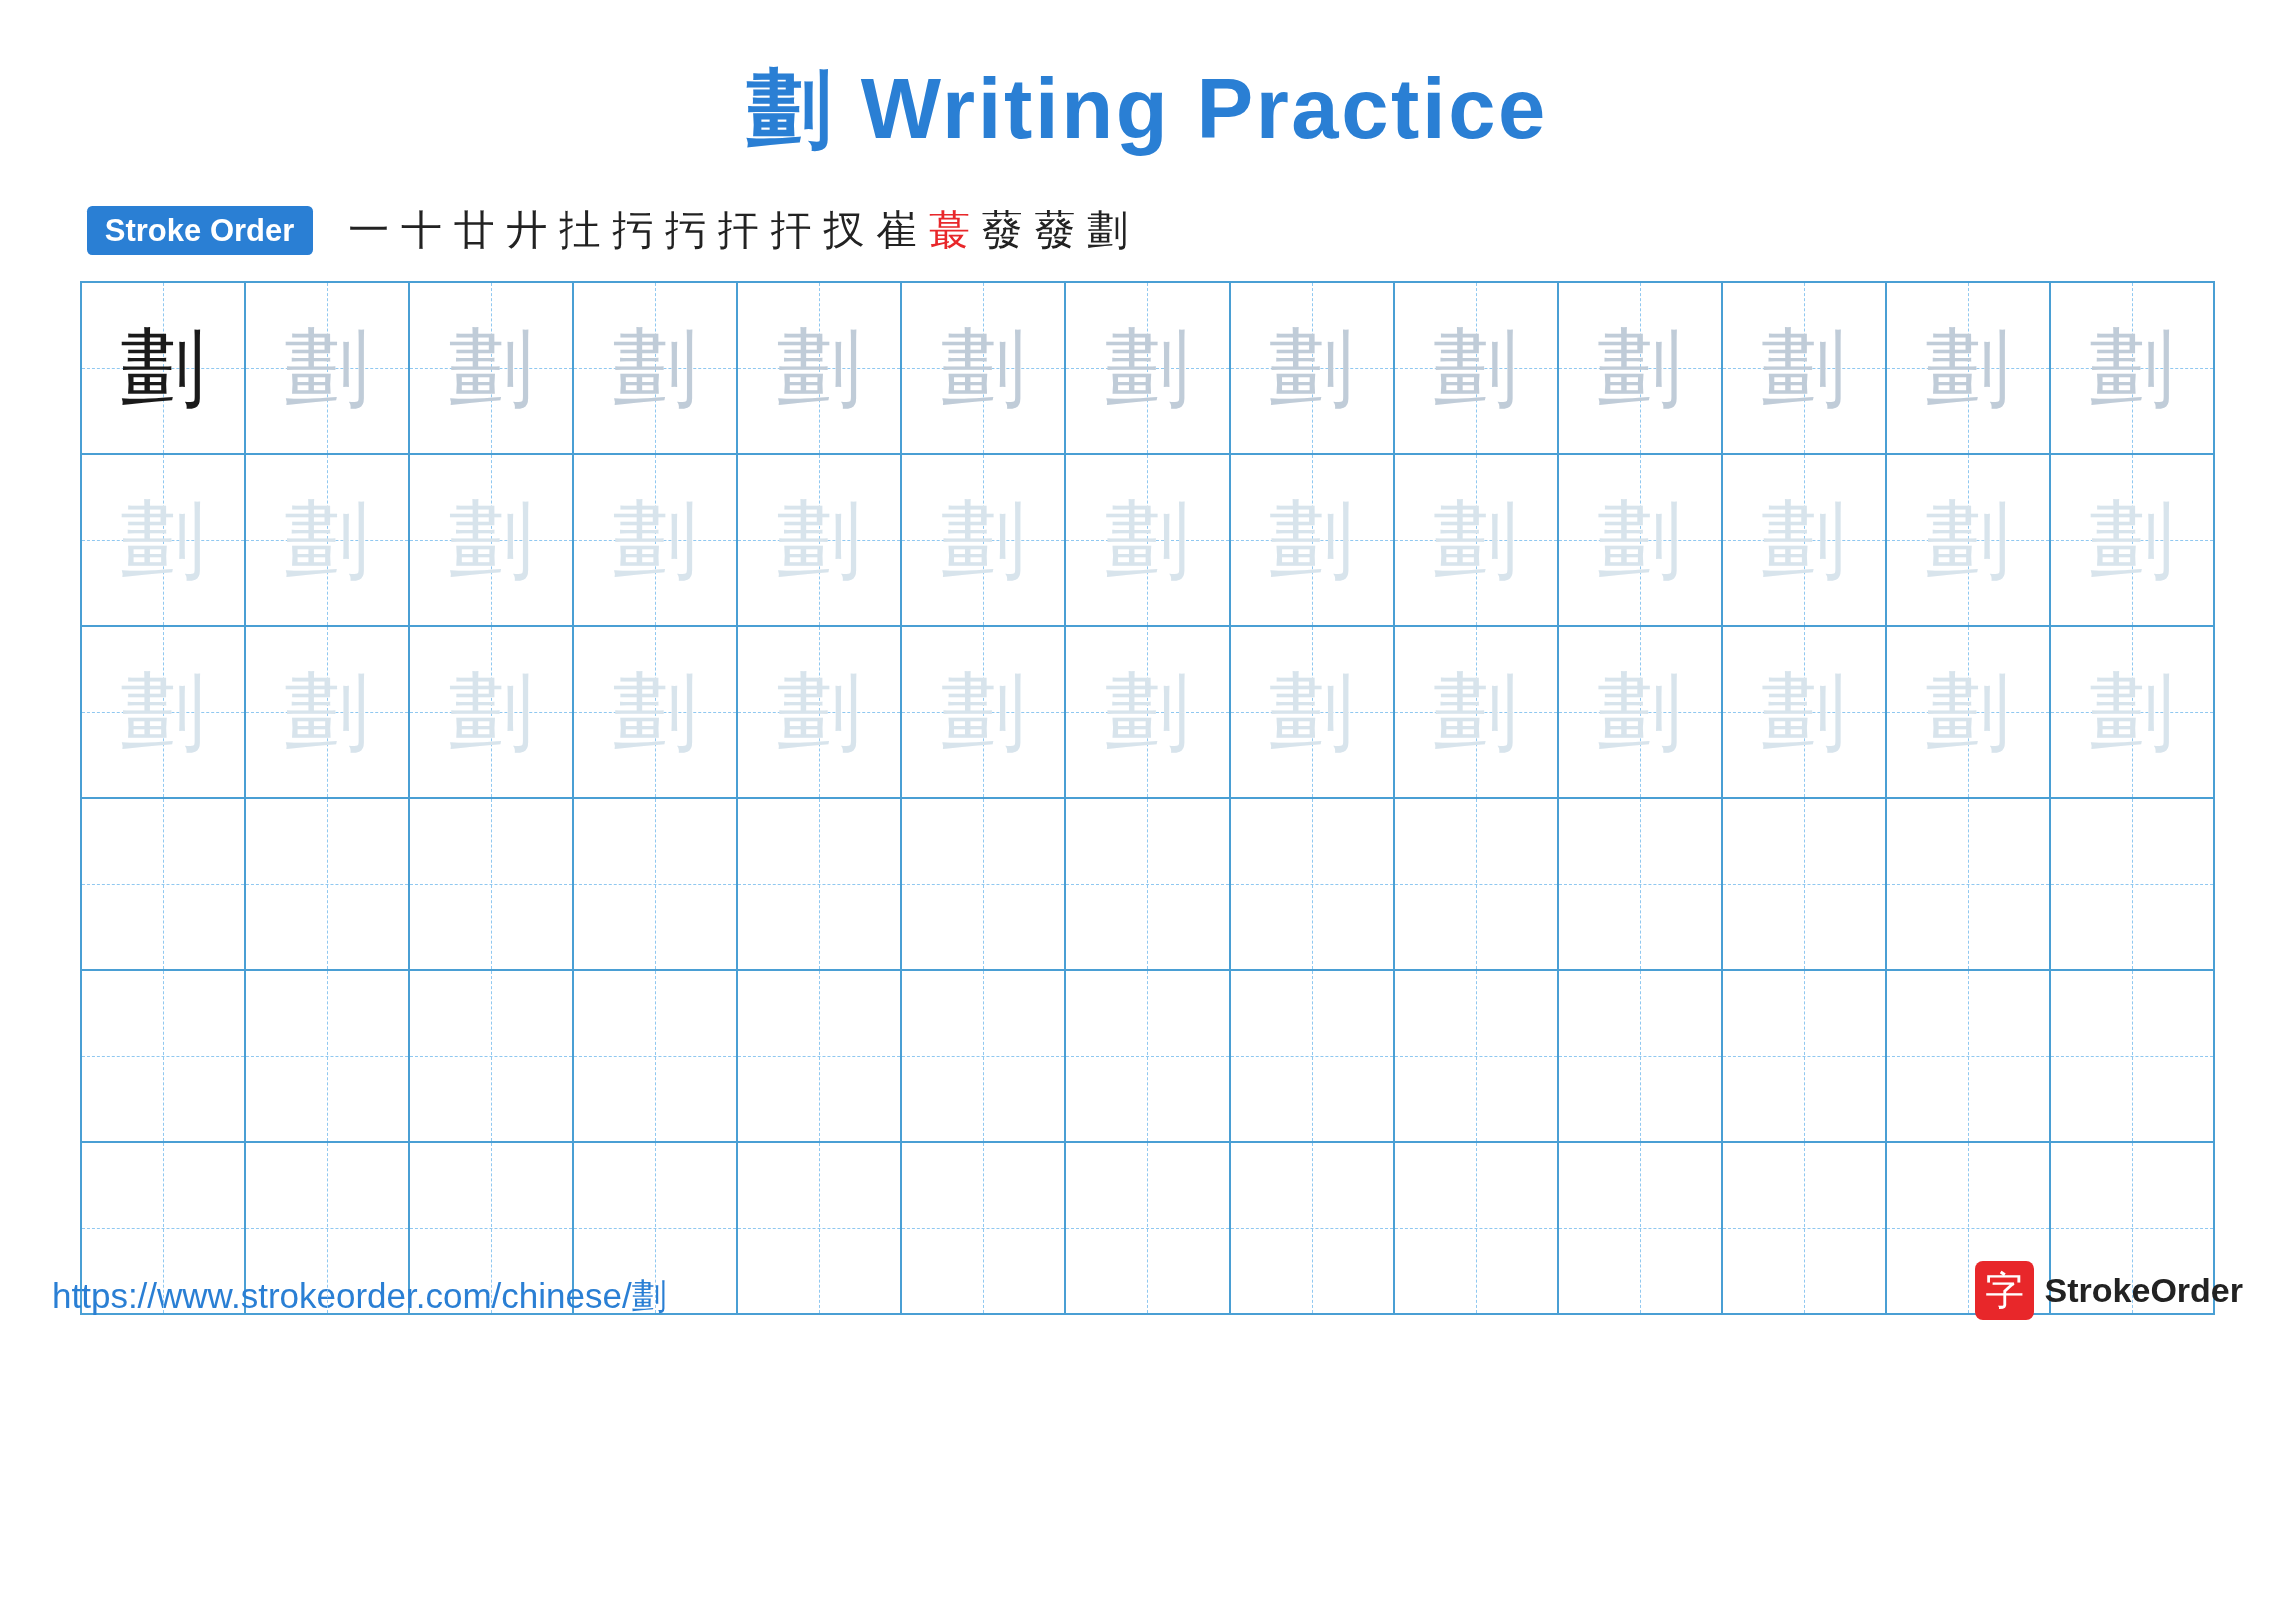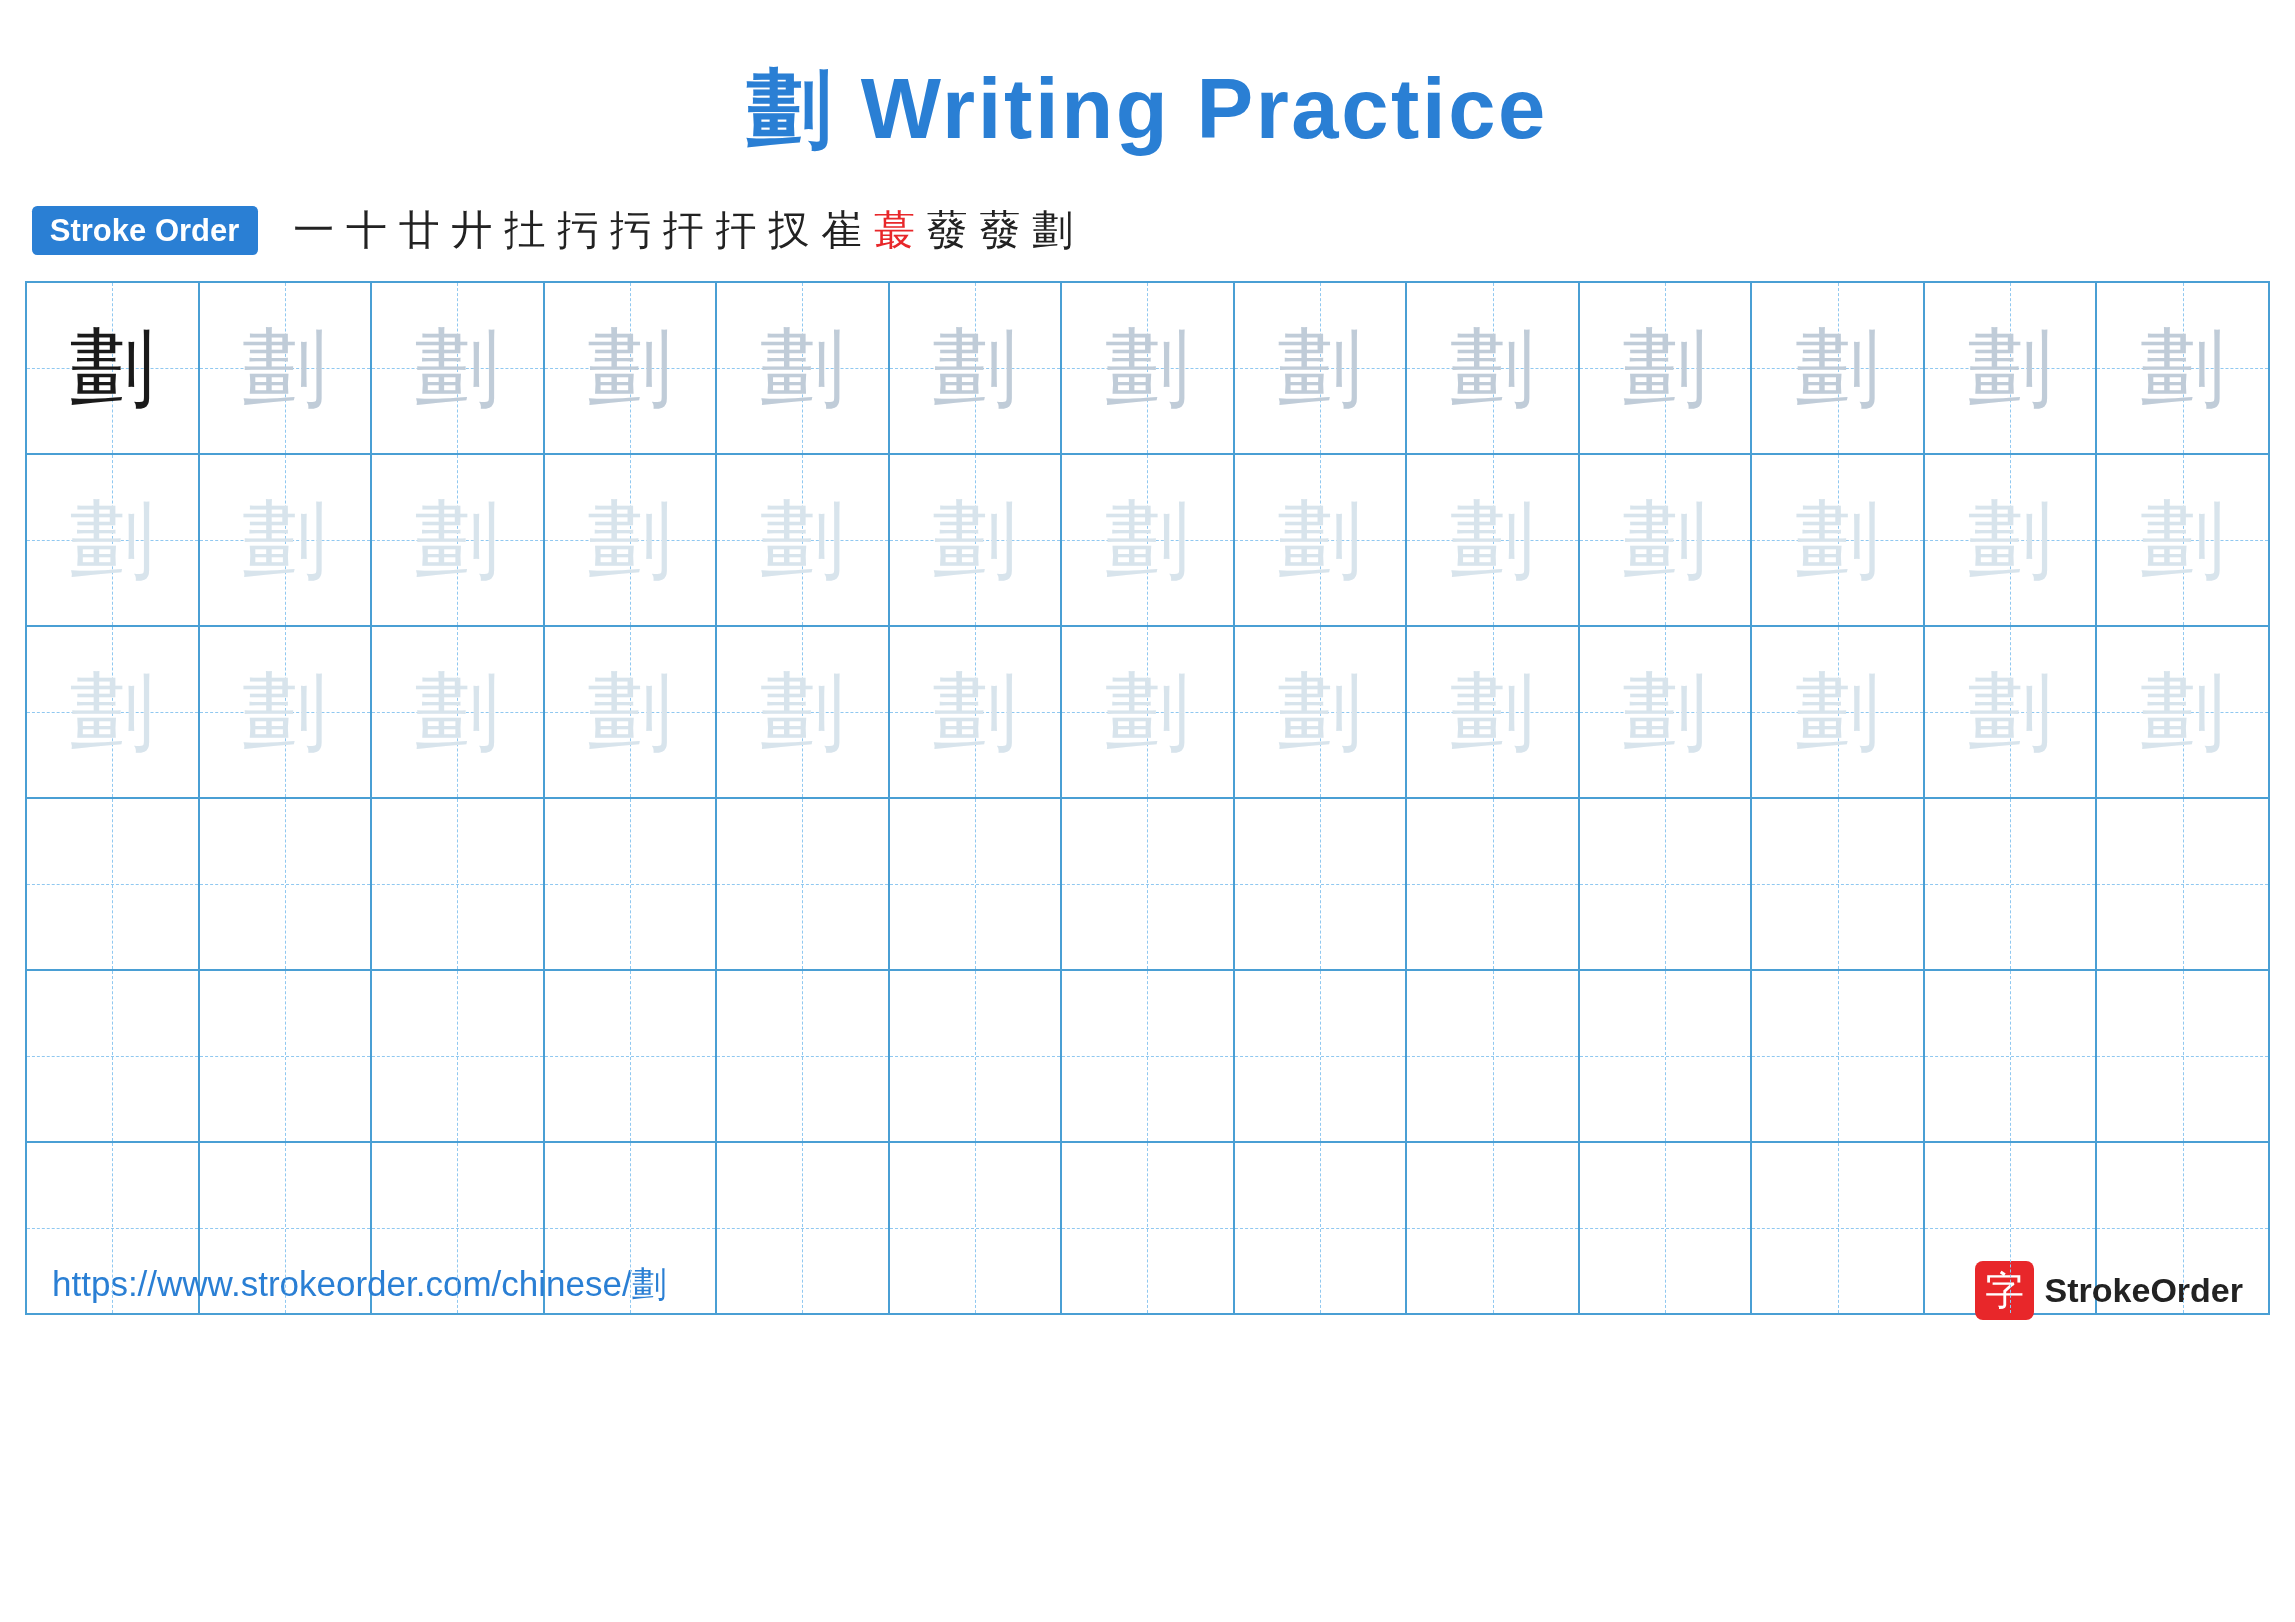--- a/index.html
+++ b/index.html
@@ -10,21 +10,21 @@
       height: 1622px;
       position: relative;
       overflow: hidden;
     }
 
     .page {
       width: 2295px;
       height: 1366px;
       background: #fff;
       position: relative;
-      padding: 39px 25px;
+      padding: 39px 80px;
     }
 
     
     .title {
       text-align: center;
       font-size: 85px;
       font-weight: bold;
       color: #2a7fd4;
       margin-top: 13px;
       margin-bottom: 39px;
@@ -132,21 +132,21 @@
       color: #d8e4ec;
     }
 
     
     .footer {
       position: absolute;
       bottom: 46px;
       left: 52px;
       right: 52px;
       display: flex;
-      align-items: flex-start;
+      align-items: flex-end;
       justify-content: space-between;
     }
 
     .footer-url {
       color: #2a7fd4;
       font-size: 35px;
       font-family: Arial, sans-serif;
     }
 
     .footer-brand {

